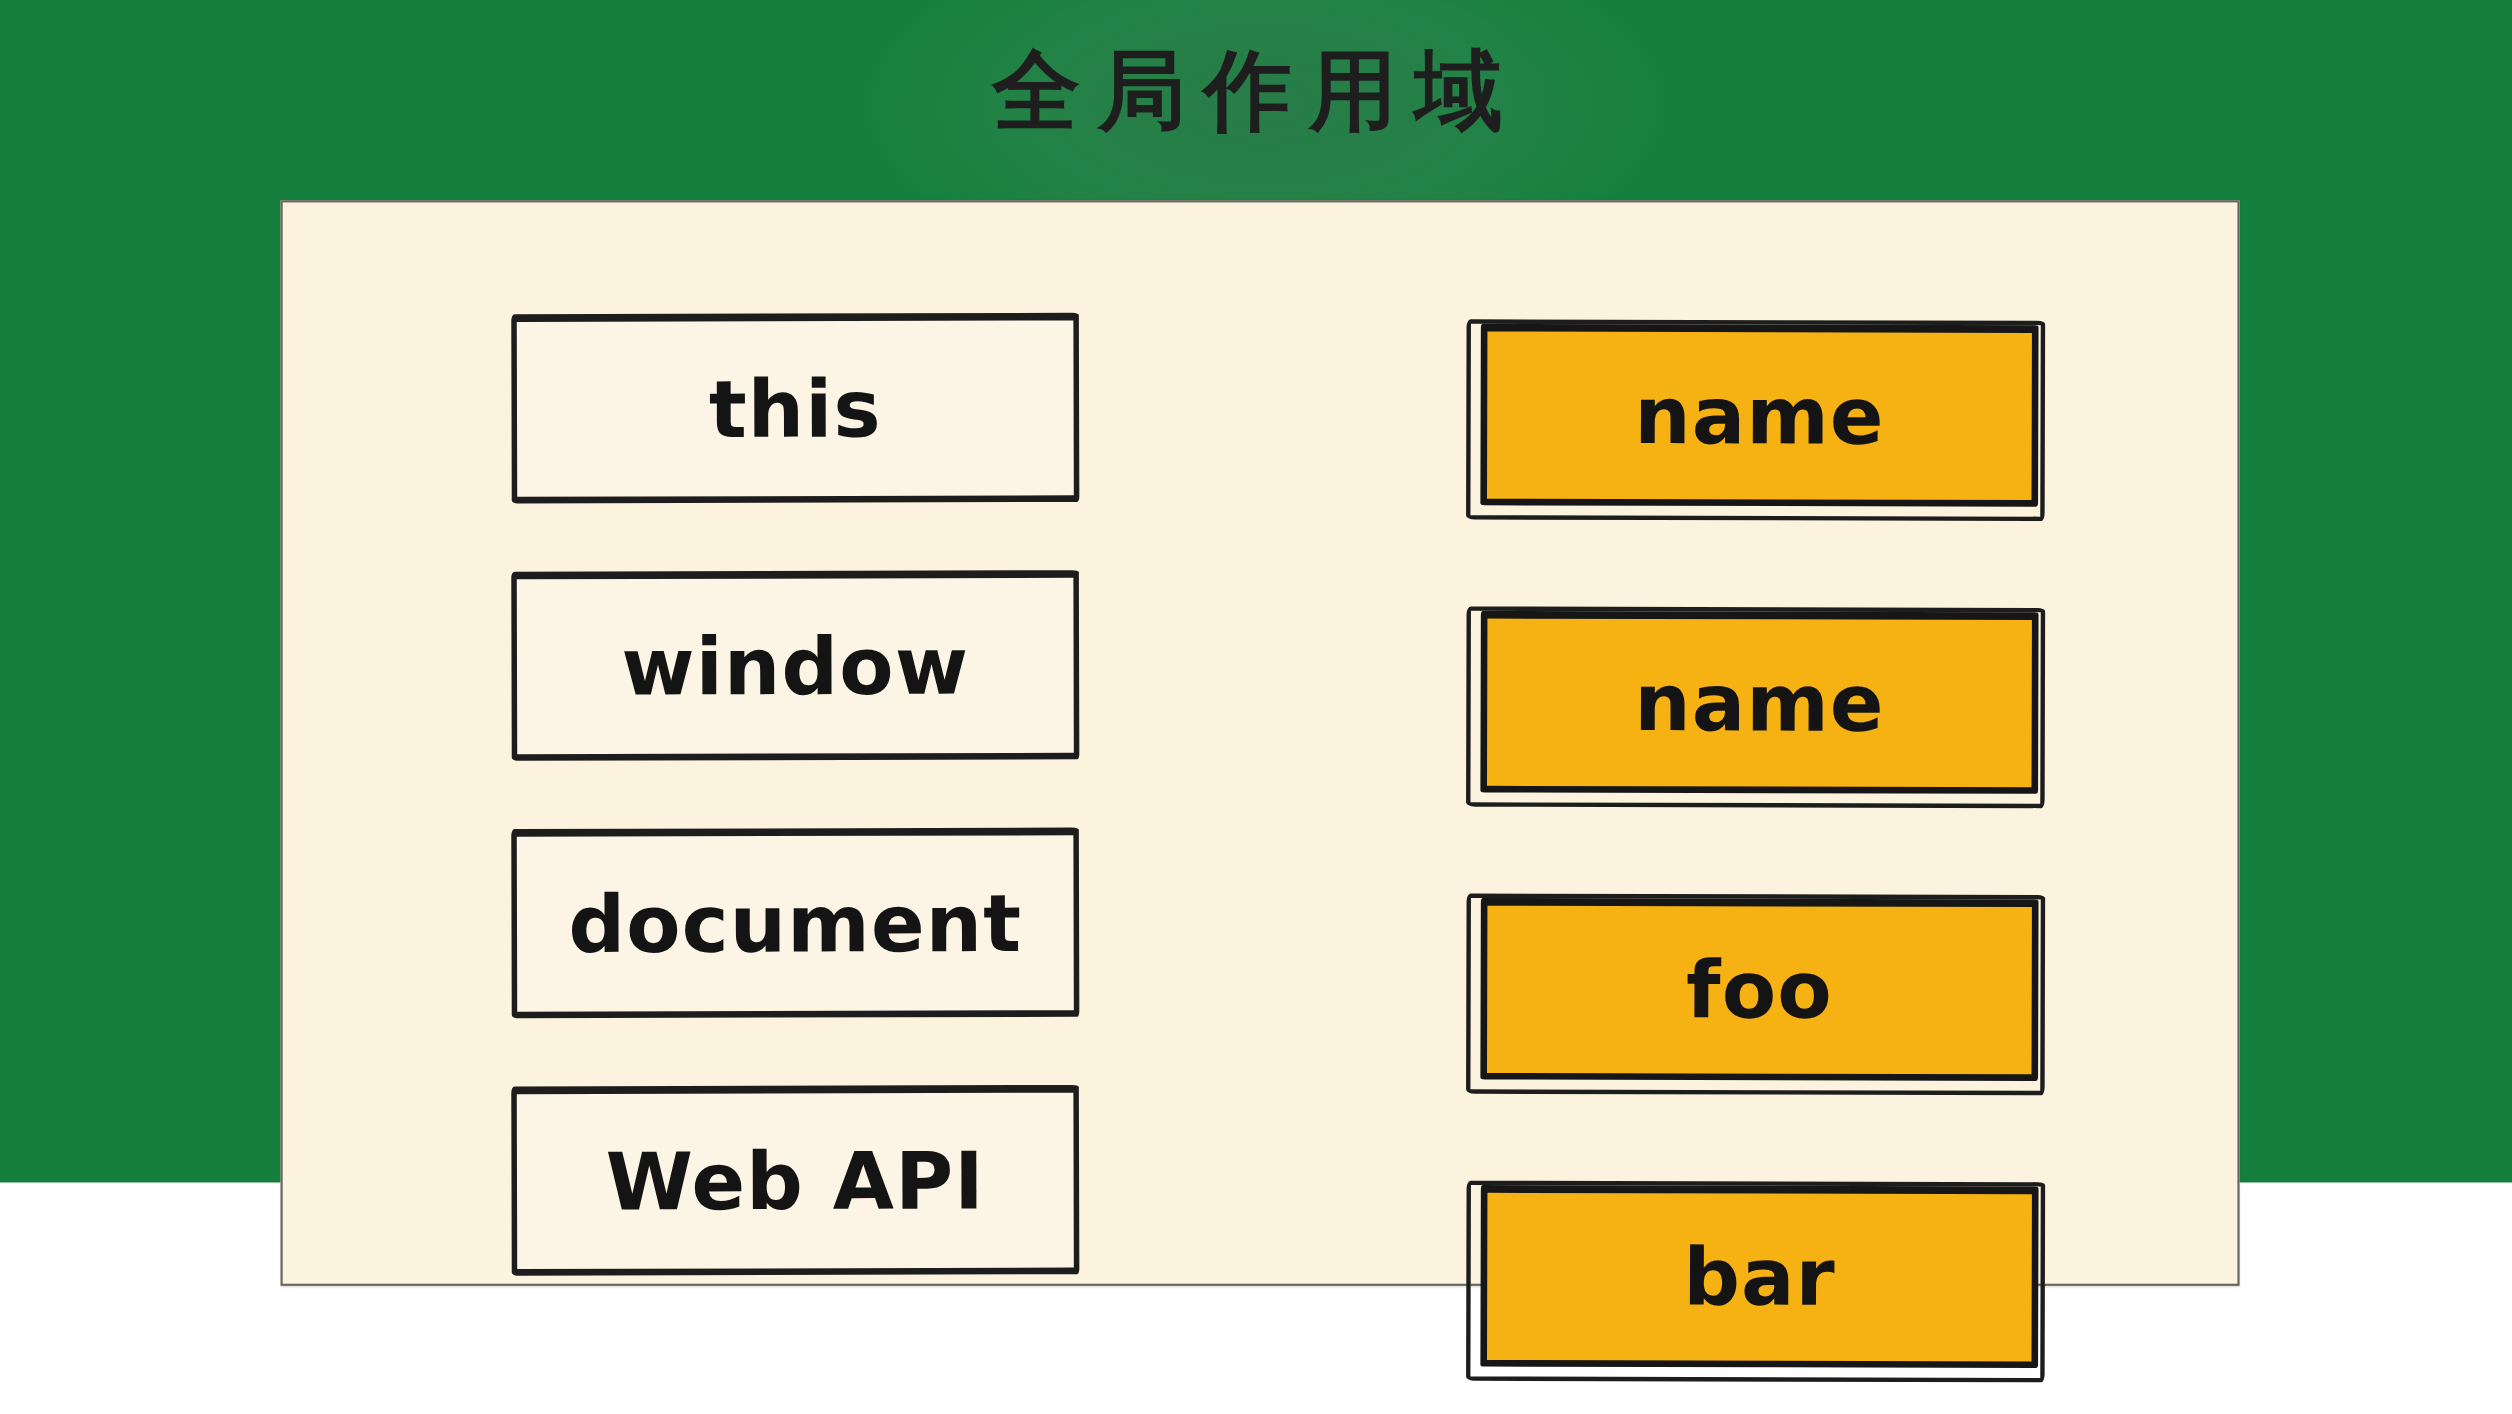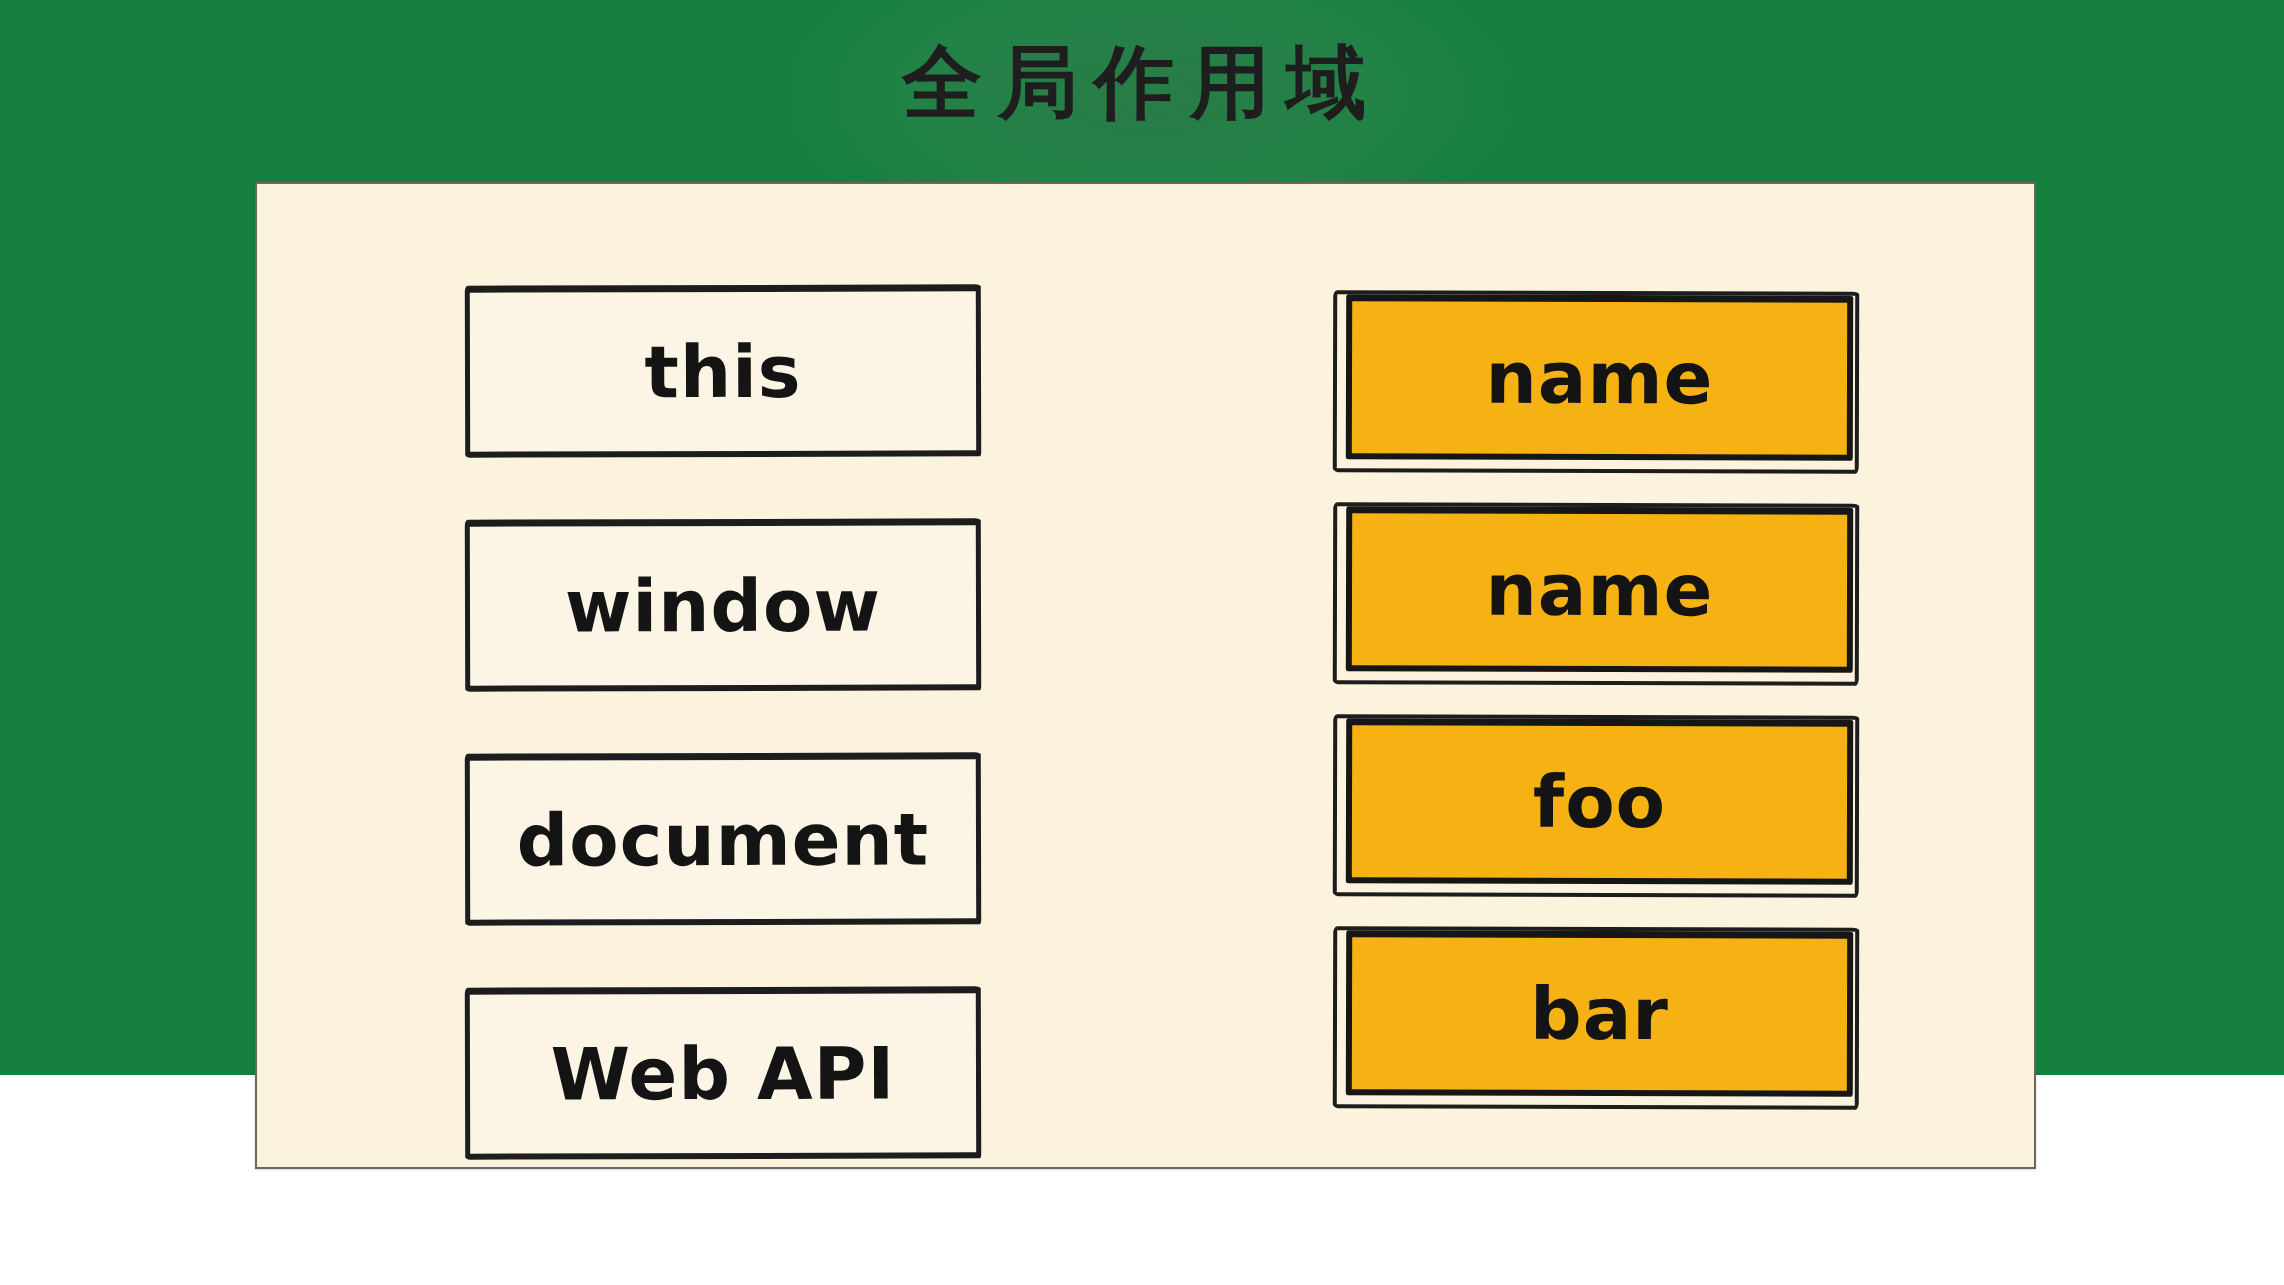--- a/index.html
+++ b/index.html
@@ -65,21 +65,21 @@
   .col-left {
     left: 208px;
     top: 60px;
     width: 516px;
     gap: 62px;
   }
   .col-right {
     left: 1076px;
     top: 66px;
     width: 526px;
-    gap: 30px;
+    gap: 79px;
   }
   
   .plain-box {
     height: 172px;
     box-sizing: border-box;
     background: #FCF5E5;
     border: solid #1D1D1D;
     border-width: 7px 5px 6px 5px;
     border-radius: 3px 6px 2px 5px / 6px 2px 5px 3px;
     display: flex;

